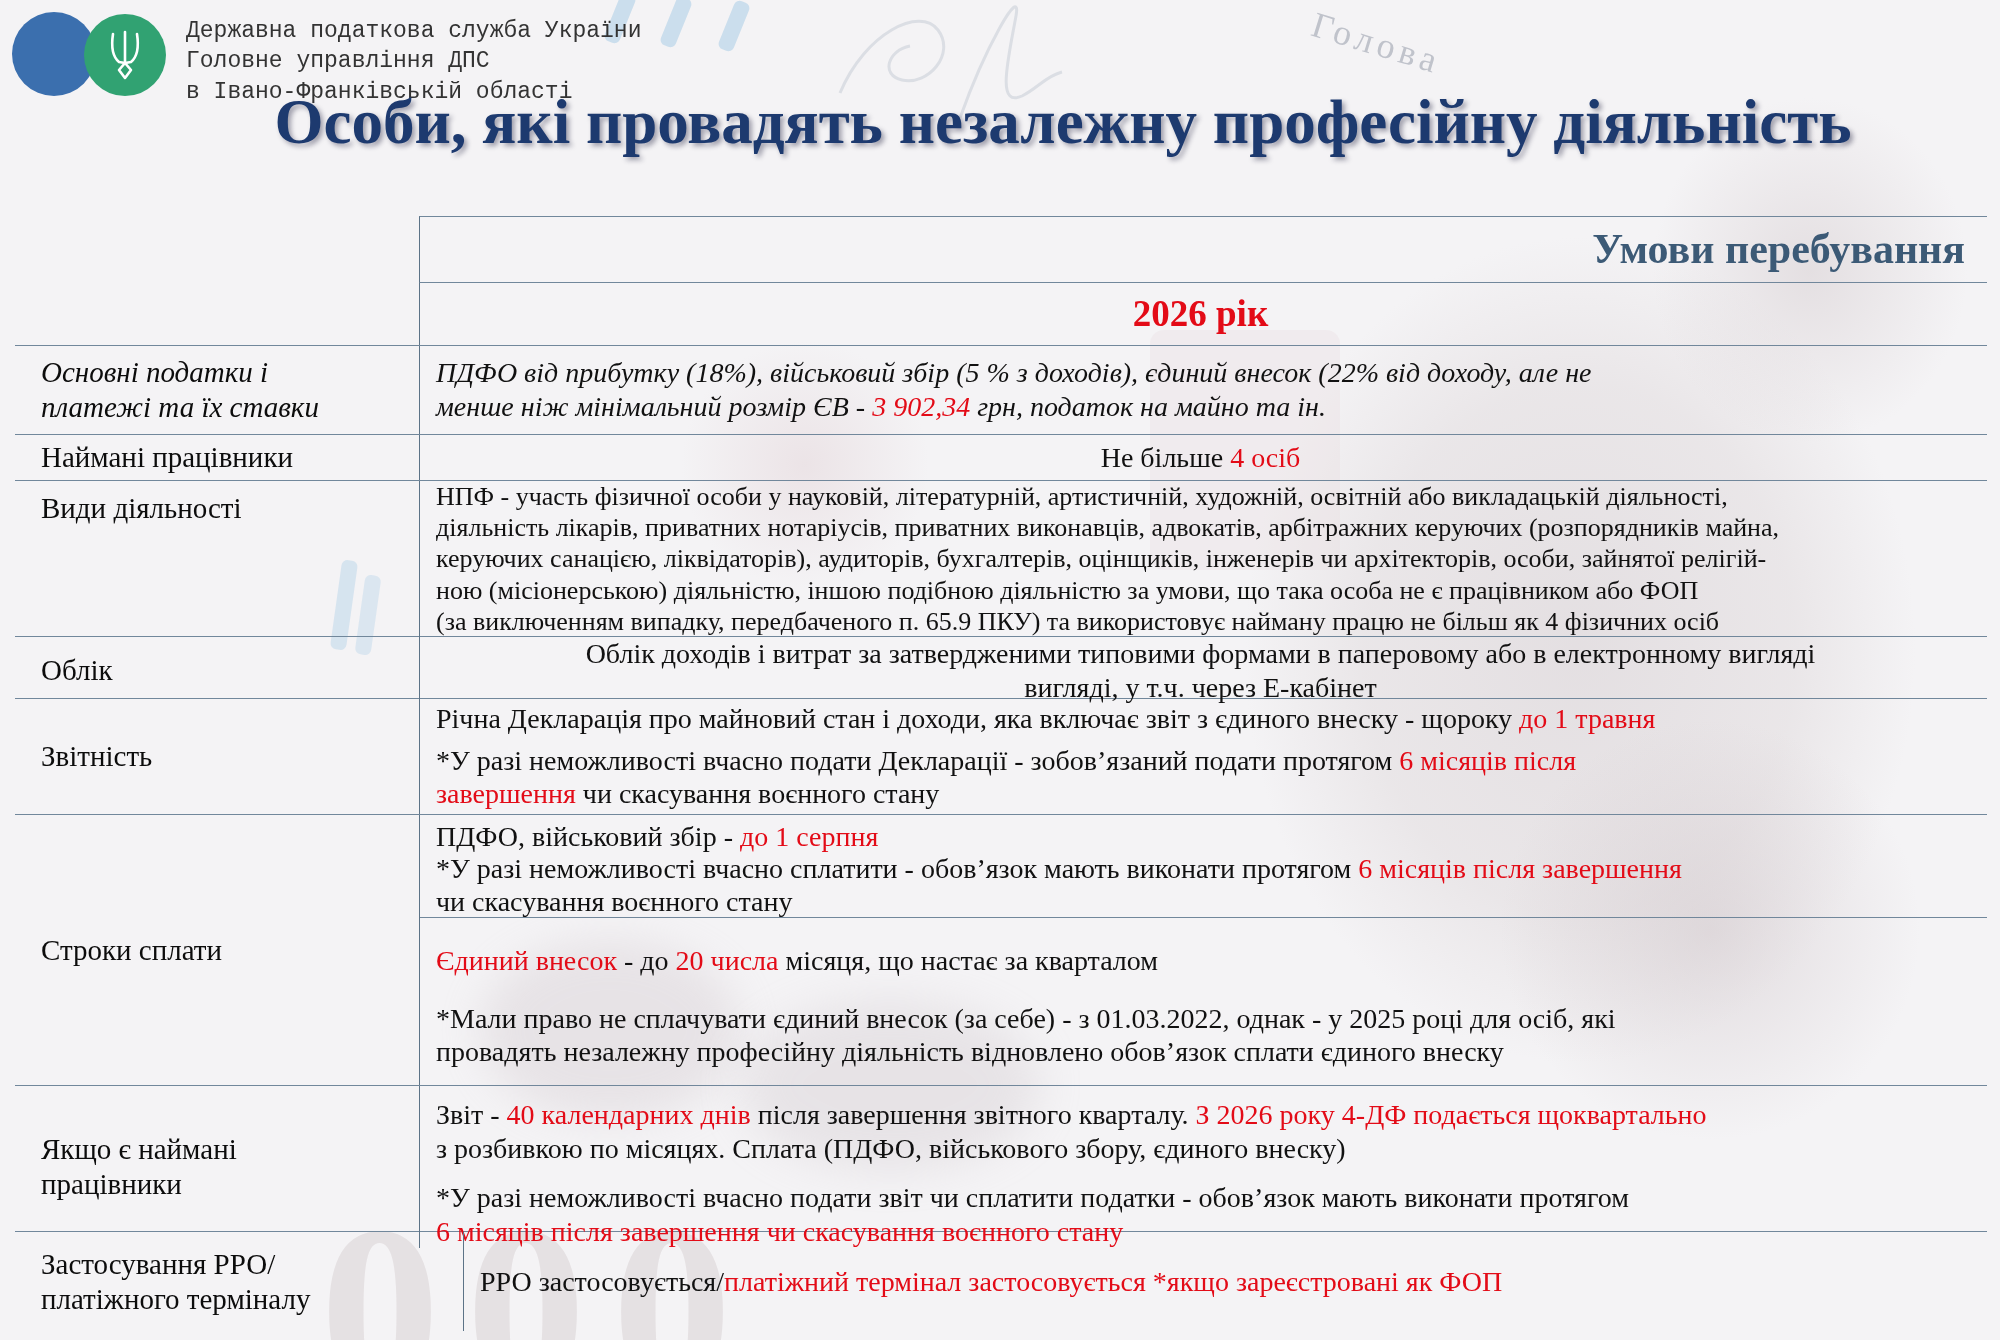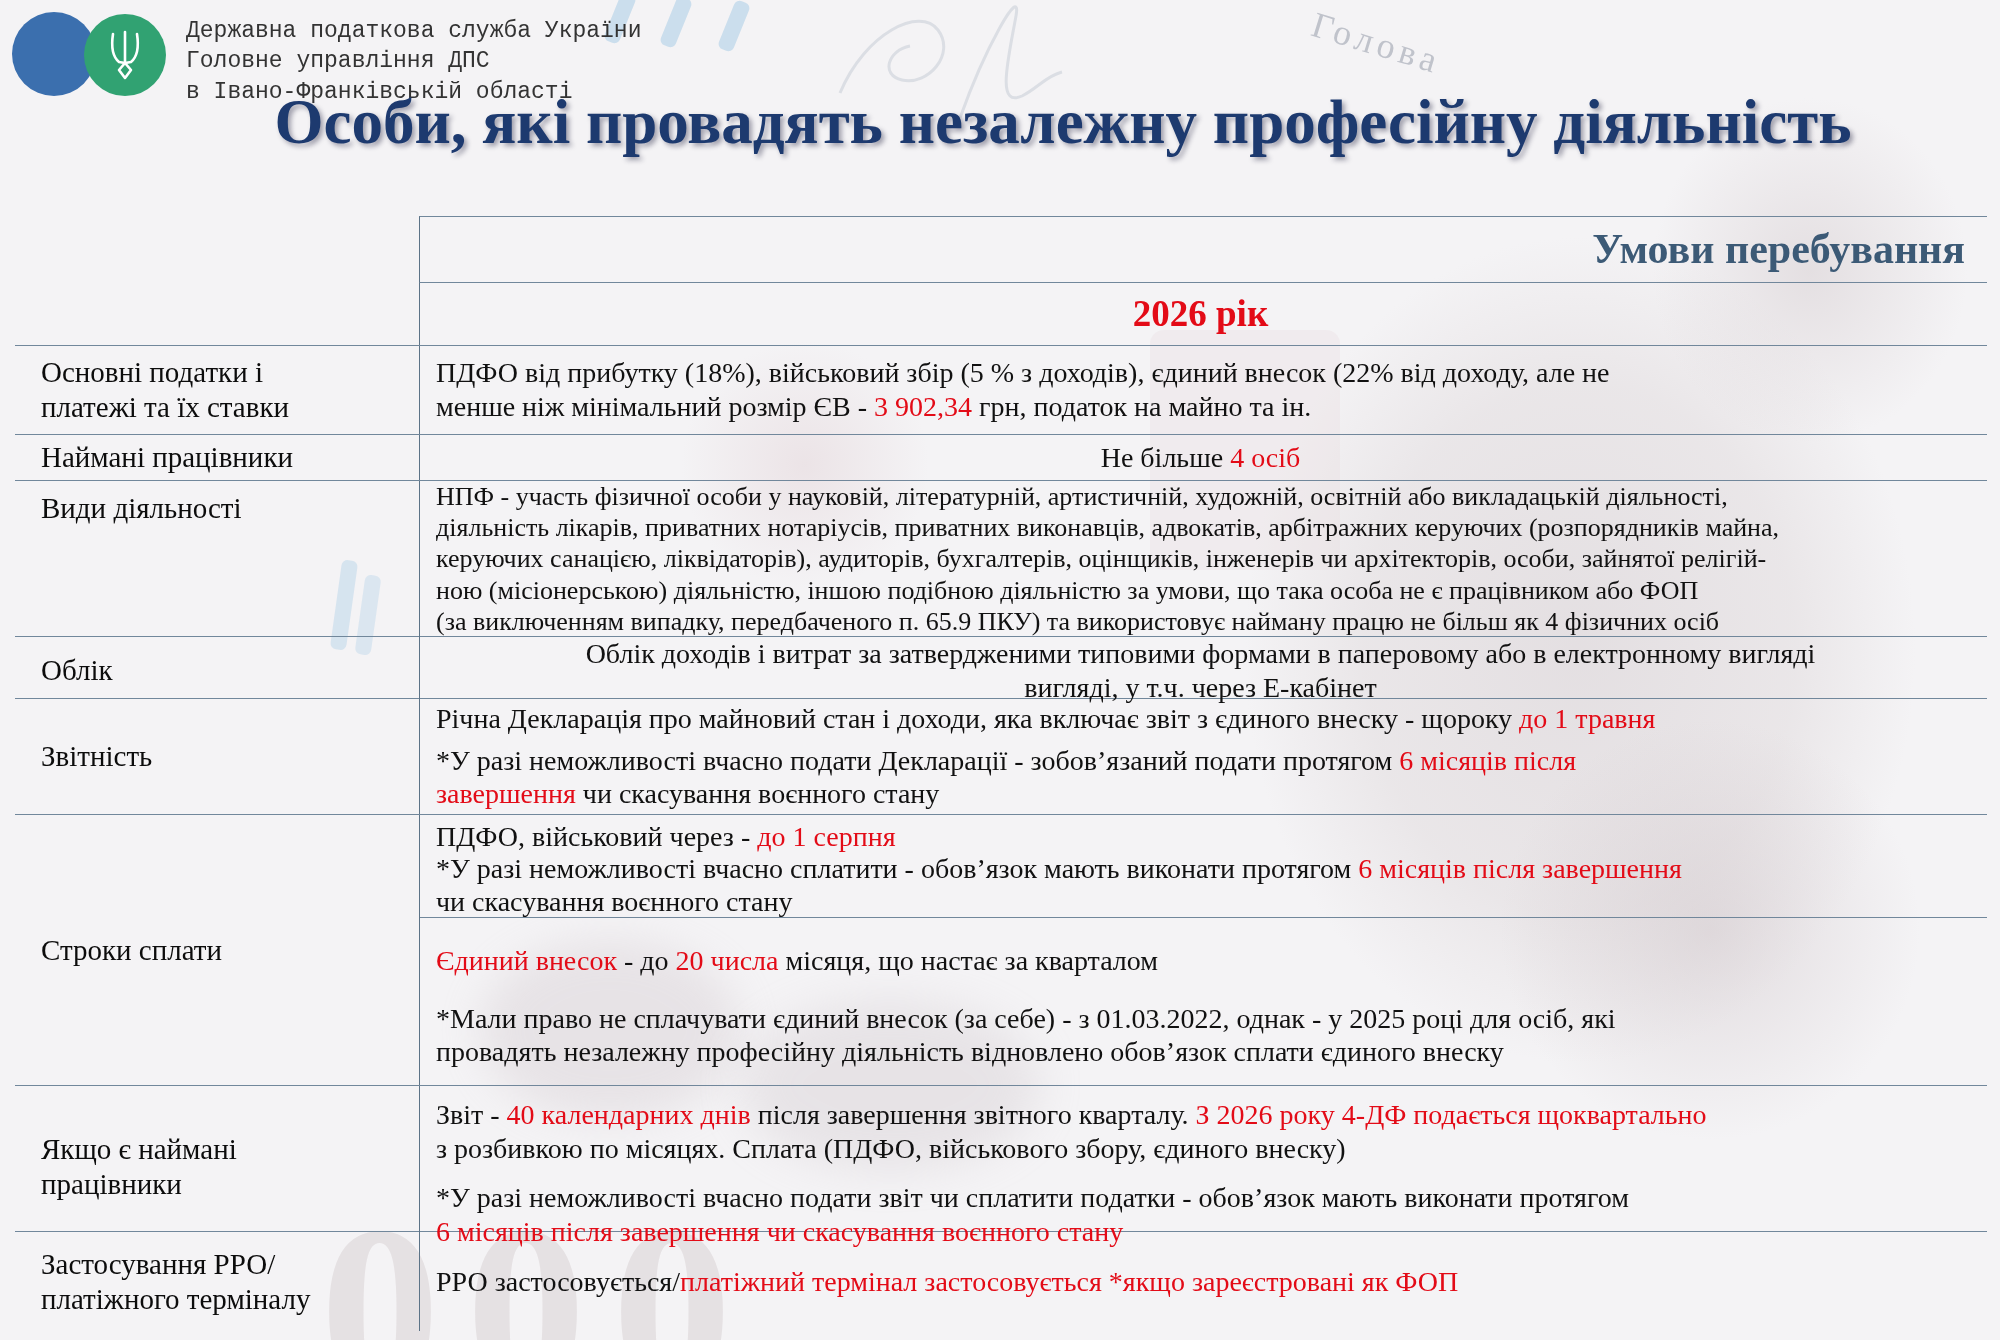--- a/index.html
+++ b/index.html
@@ -64,31 +64,31 @@
   .rcell.htop{border-top:1px solid #71879b;}
   .hdr-label{font-size:42px;font-weight:bold;color:#3c5a76;text-align:right;}
   .year-label{font-size:37px;font-weight:bold;color:#e30b17;text-align:center;}
   .cp{margin:0;white-space:pre-line;}
   .cp + .cp{margin-top:8px;}
   .center .cp{text-align:center;}
   .red{color:#e30b17;}
 
   .r-h1{height:66px;}
   .r-h2{height:63px;}
-  .r-1{height:89px;}
+  .r-1{height:89px;font-style:italic;}
   .r-2{height:46px;}
   .r-3{height:156px;}
   .r-3 .cp{font-size:26px;line-height:1.2;}
   .r-4{height:62px;}
   .r-5{height:116px;}
   .r-6{height:271px;}
   .r-7{height:146px;}
   .r-7 .rcell{justify-content:flex-start;padding-top:12px;}
   .r-7 .cp + .cp{margin-top:16px;}
-  .r-8{height:100px;}
+  .r-8{height:100px;gap:44px;}
   .rcell.split{padding:0;justify-content:flex-start;}
   .p6a{box-sizing:border-box;height:103px;border-bottom:1px solid #71879b;
     padding:6px 22px 0 16px;line-height:1.16;}
   .p6a .cp + .cp{margin-top:0;}
   .p6b{padding:26px 22px 0 16px;}
   .p6b .cp + .cp{margin-top:24px;}
 </style>
 </head>
 <body>
 
@@ -190,21 +190,21 @@
         <p class="cp"><span>Річна Декларація про майновий стан і доходи, яка включає звіт з єдиного внеску - щороку </span><span class="red">до 1 травня</span></p>
         <p class="cp"><span>*У разі неможливості вчасно подати Декларації - зобов’язаний подати протягом </span><span class="red">6 місяців після
 завершення</span><span> чи скасування воєнного стану</span></p>
       </div>
     </div>
 
     <div class="trow full r-6">
       <div class="lcell">Строки сплати</div>
       <div class="rcell split">
         <div class="p6a">
-          <p class="cp"><span>ПДФО, військовий через - </span><span class="red">до 1 серпня</span></p>
+          <p class="cp"><span>ПДФО, військовий збір - </span><span class="red">до 1 серпня</span></p>
           <p class="cp"><span>*У разі неможливості вчасно сплатити - обов’язок мають виконати протягом </span><span class="red">6 місяців після завершення</span><span>
 чи скасування воєнного стану</span></p>
         </div>
         <div class="p6b">
           <p class="cp"><span class="red">Єдиний внесок</span><span> - до </span><span class="red">20 числа</span><span> місяця, що настає за кварталом</span></p>
           <p class="cp"><span>*Мали право не сплачувати єдиний внесок (за себе) - з 01.03.2022, однак - у 2025 році для осіб, які
 провадять незалежну професійну діяльність відновлено обов’язок сплати єдиного внеску</span></p>
         </div>
       </div>
     </div>

